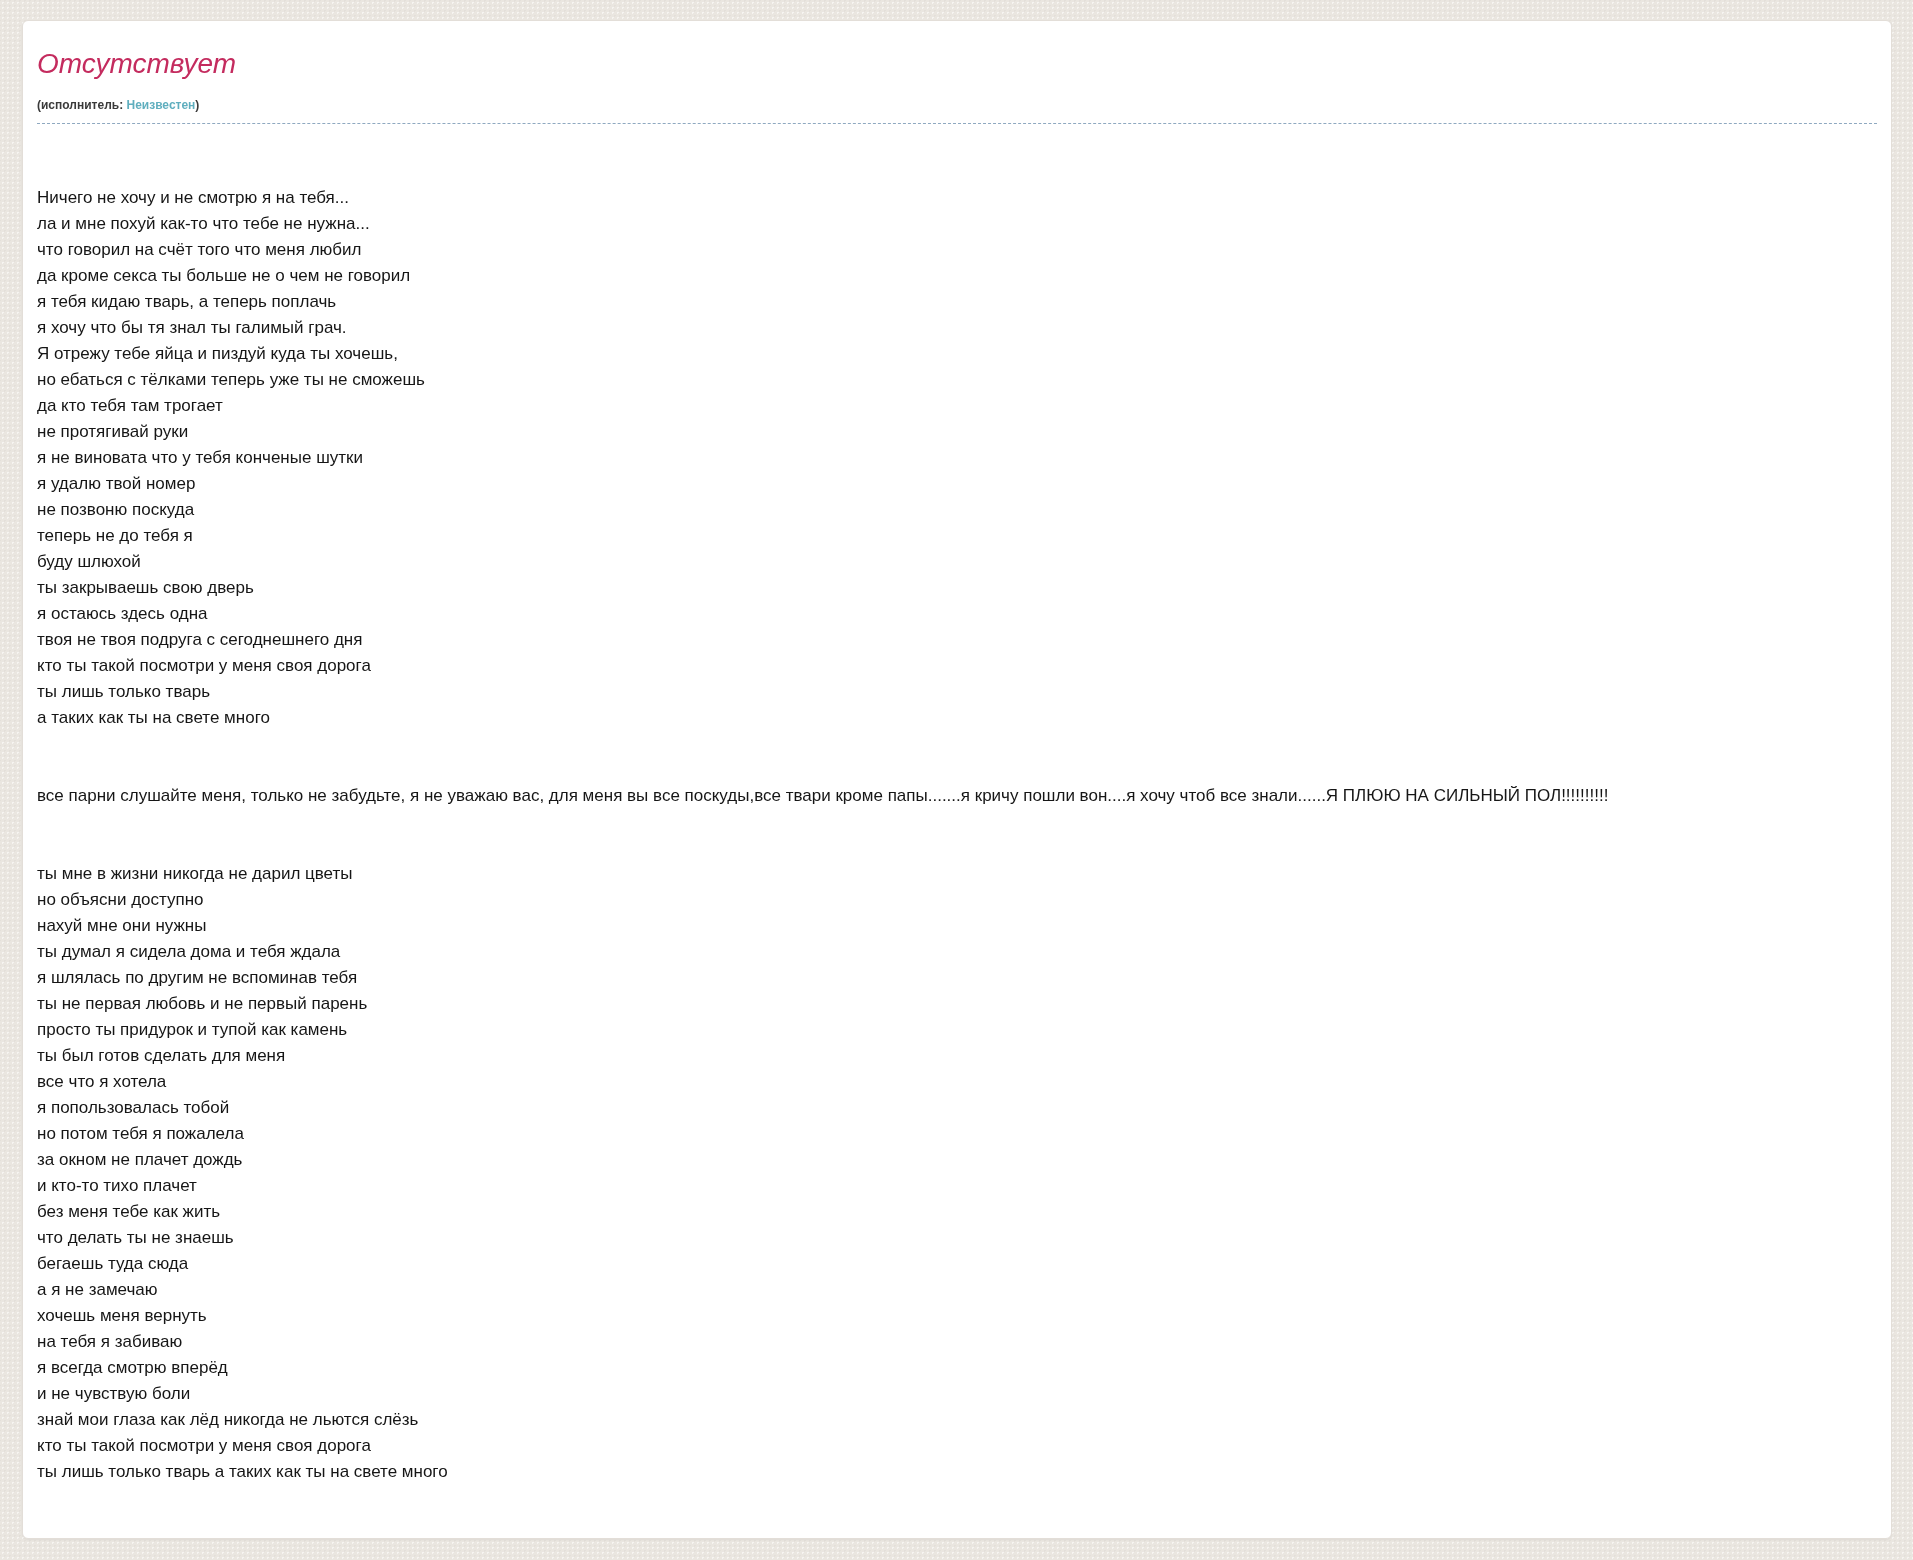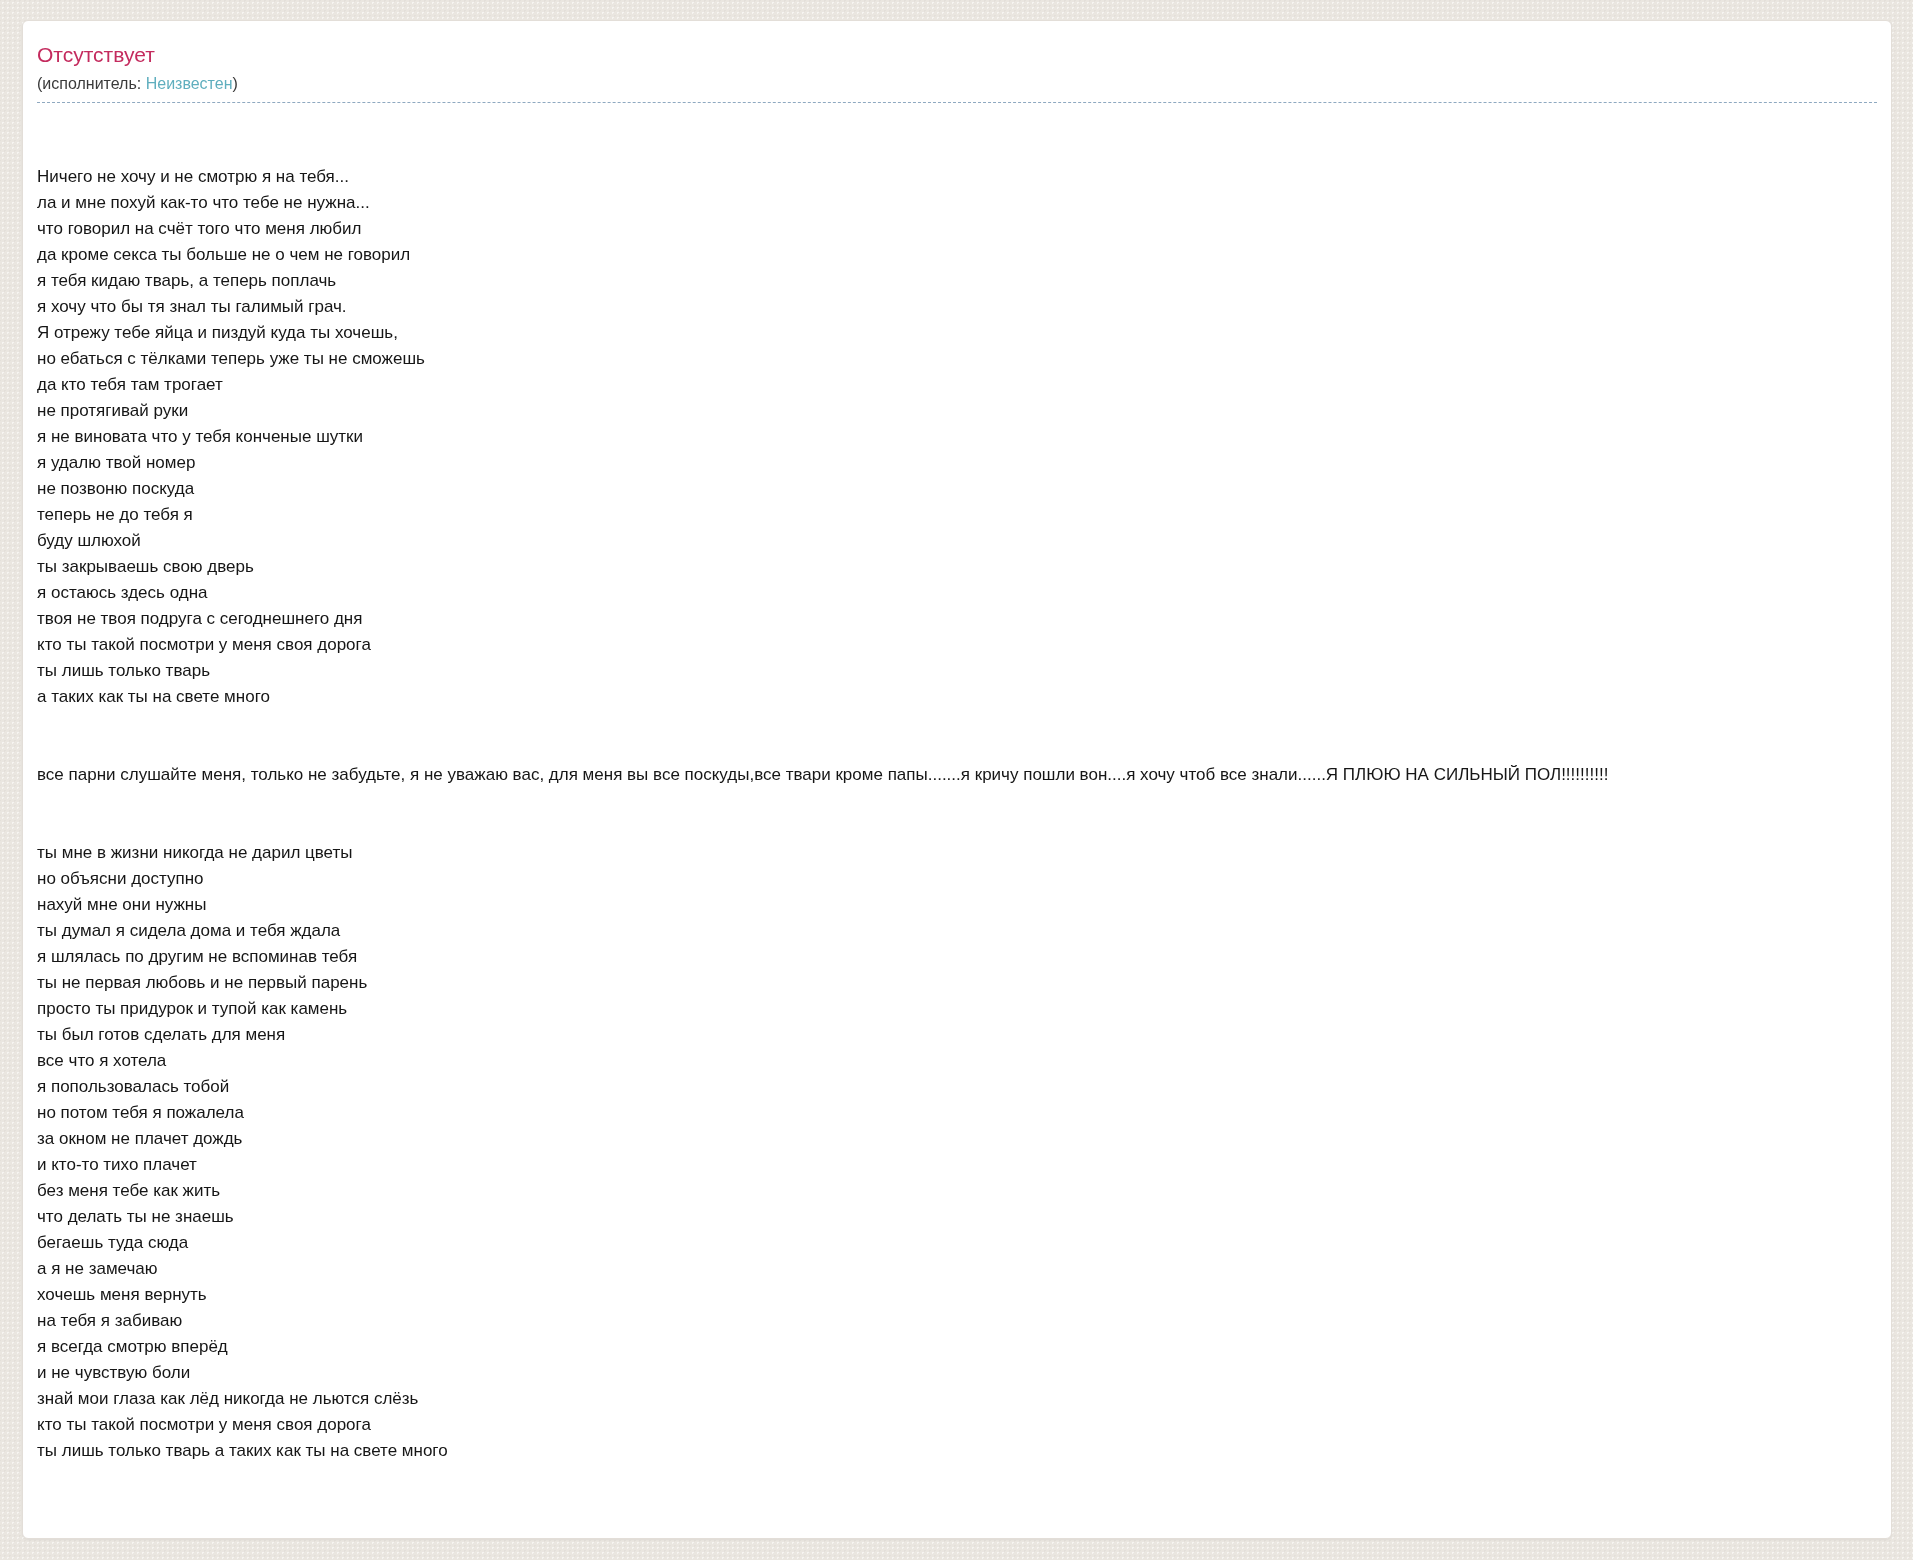--- a/index.html
+++ b/index.html
@@ -19,33 +19,35 @@
     left: 22px; top: 20px;
     width: 1870px; height: 1519px;
     background: #ffffff;
     border: 1px solid #e3ded8;
     border-radius: 6px;
     box-shadow: 0 1px 2px rgba(0,0,0,0.05);
     padding: 12px 14px 0 14px;
     overflow: hidden;
   }
   h1.song-title {
-    font-size: 21px;
+    font-size: 28px;
     font-weight: normal;
     color: #c42b5e;
     line-height: 26px;
-    margin-top: 9px;
+    margin-top: 18px;
+    font-style: italic;
   }
   .artist-line {
-    margin-top: 7px;
-    font-size: 16px;
+    margin-top: 19px;
+    font-size: 12px;
     color: #3a3a3a;
     line-height: 18px;
     padding-bottom: 9px;
     border-bottom: 1px dashed #8fa9c0;
+    font-weight: bold;
   }
   .artist-line a {
     color: #5faebe;
     text-decoration: none;
     cursor: pointer;
   }
   .lyrics {
     margin-top: 9px;
     font-size: 17px;
     line-height: 26px;

